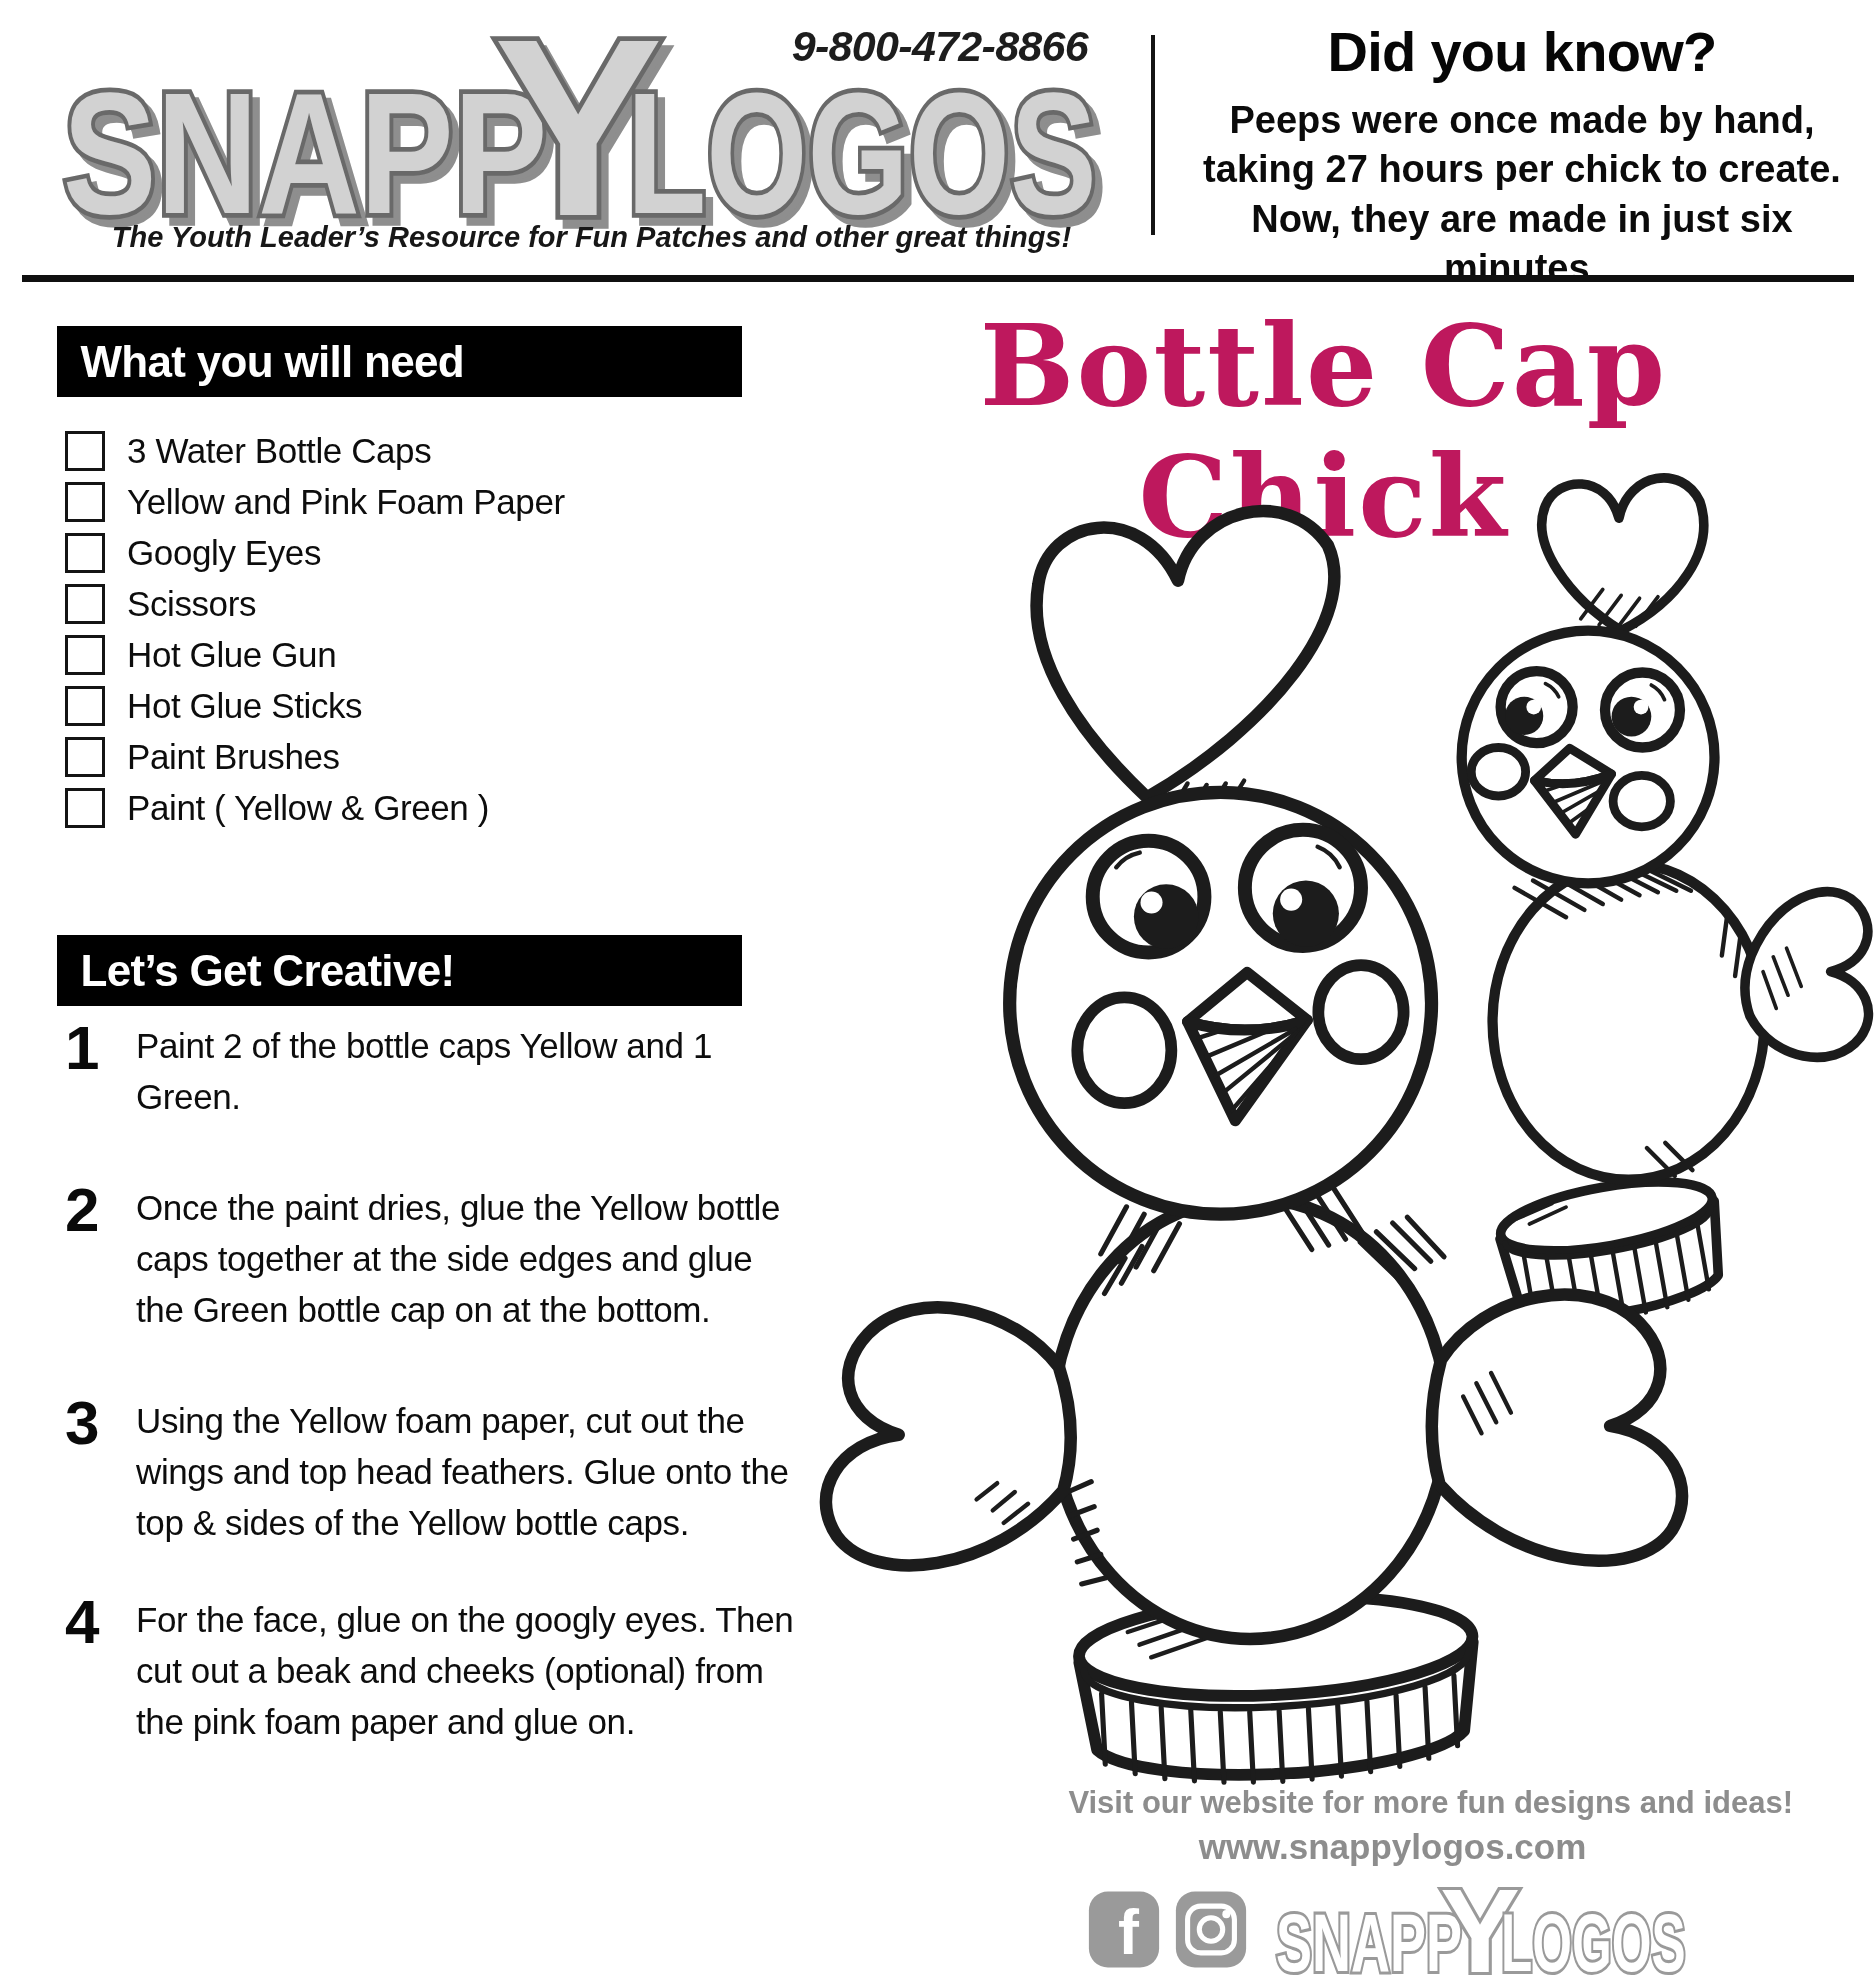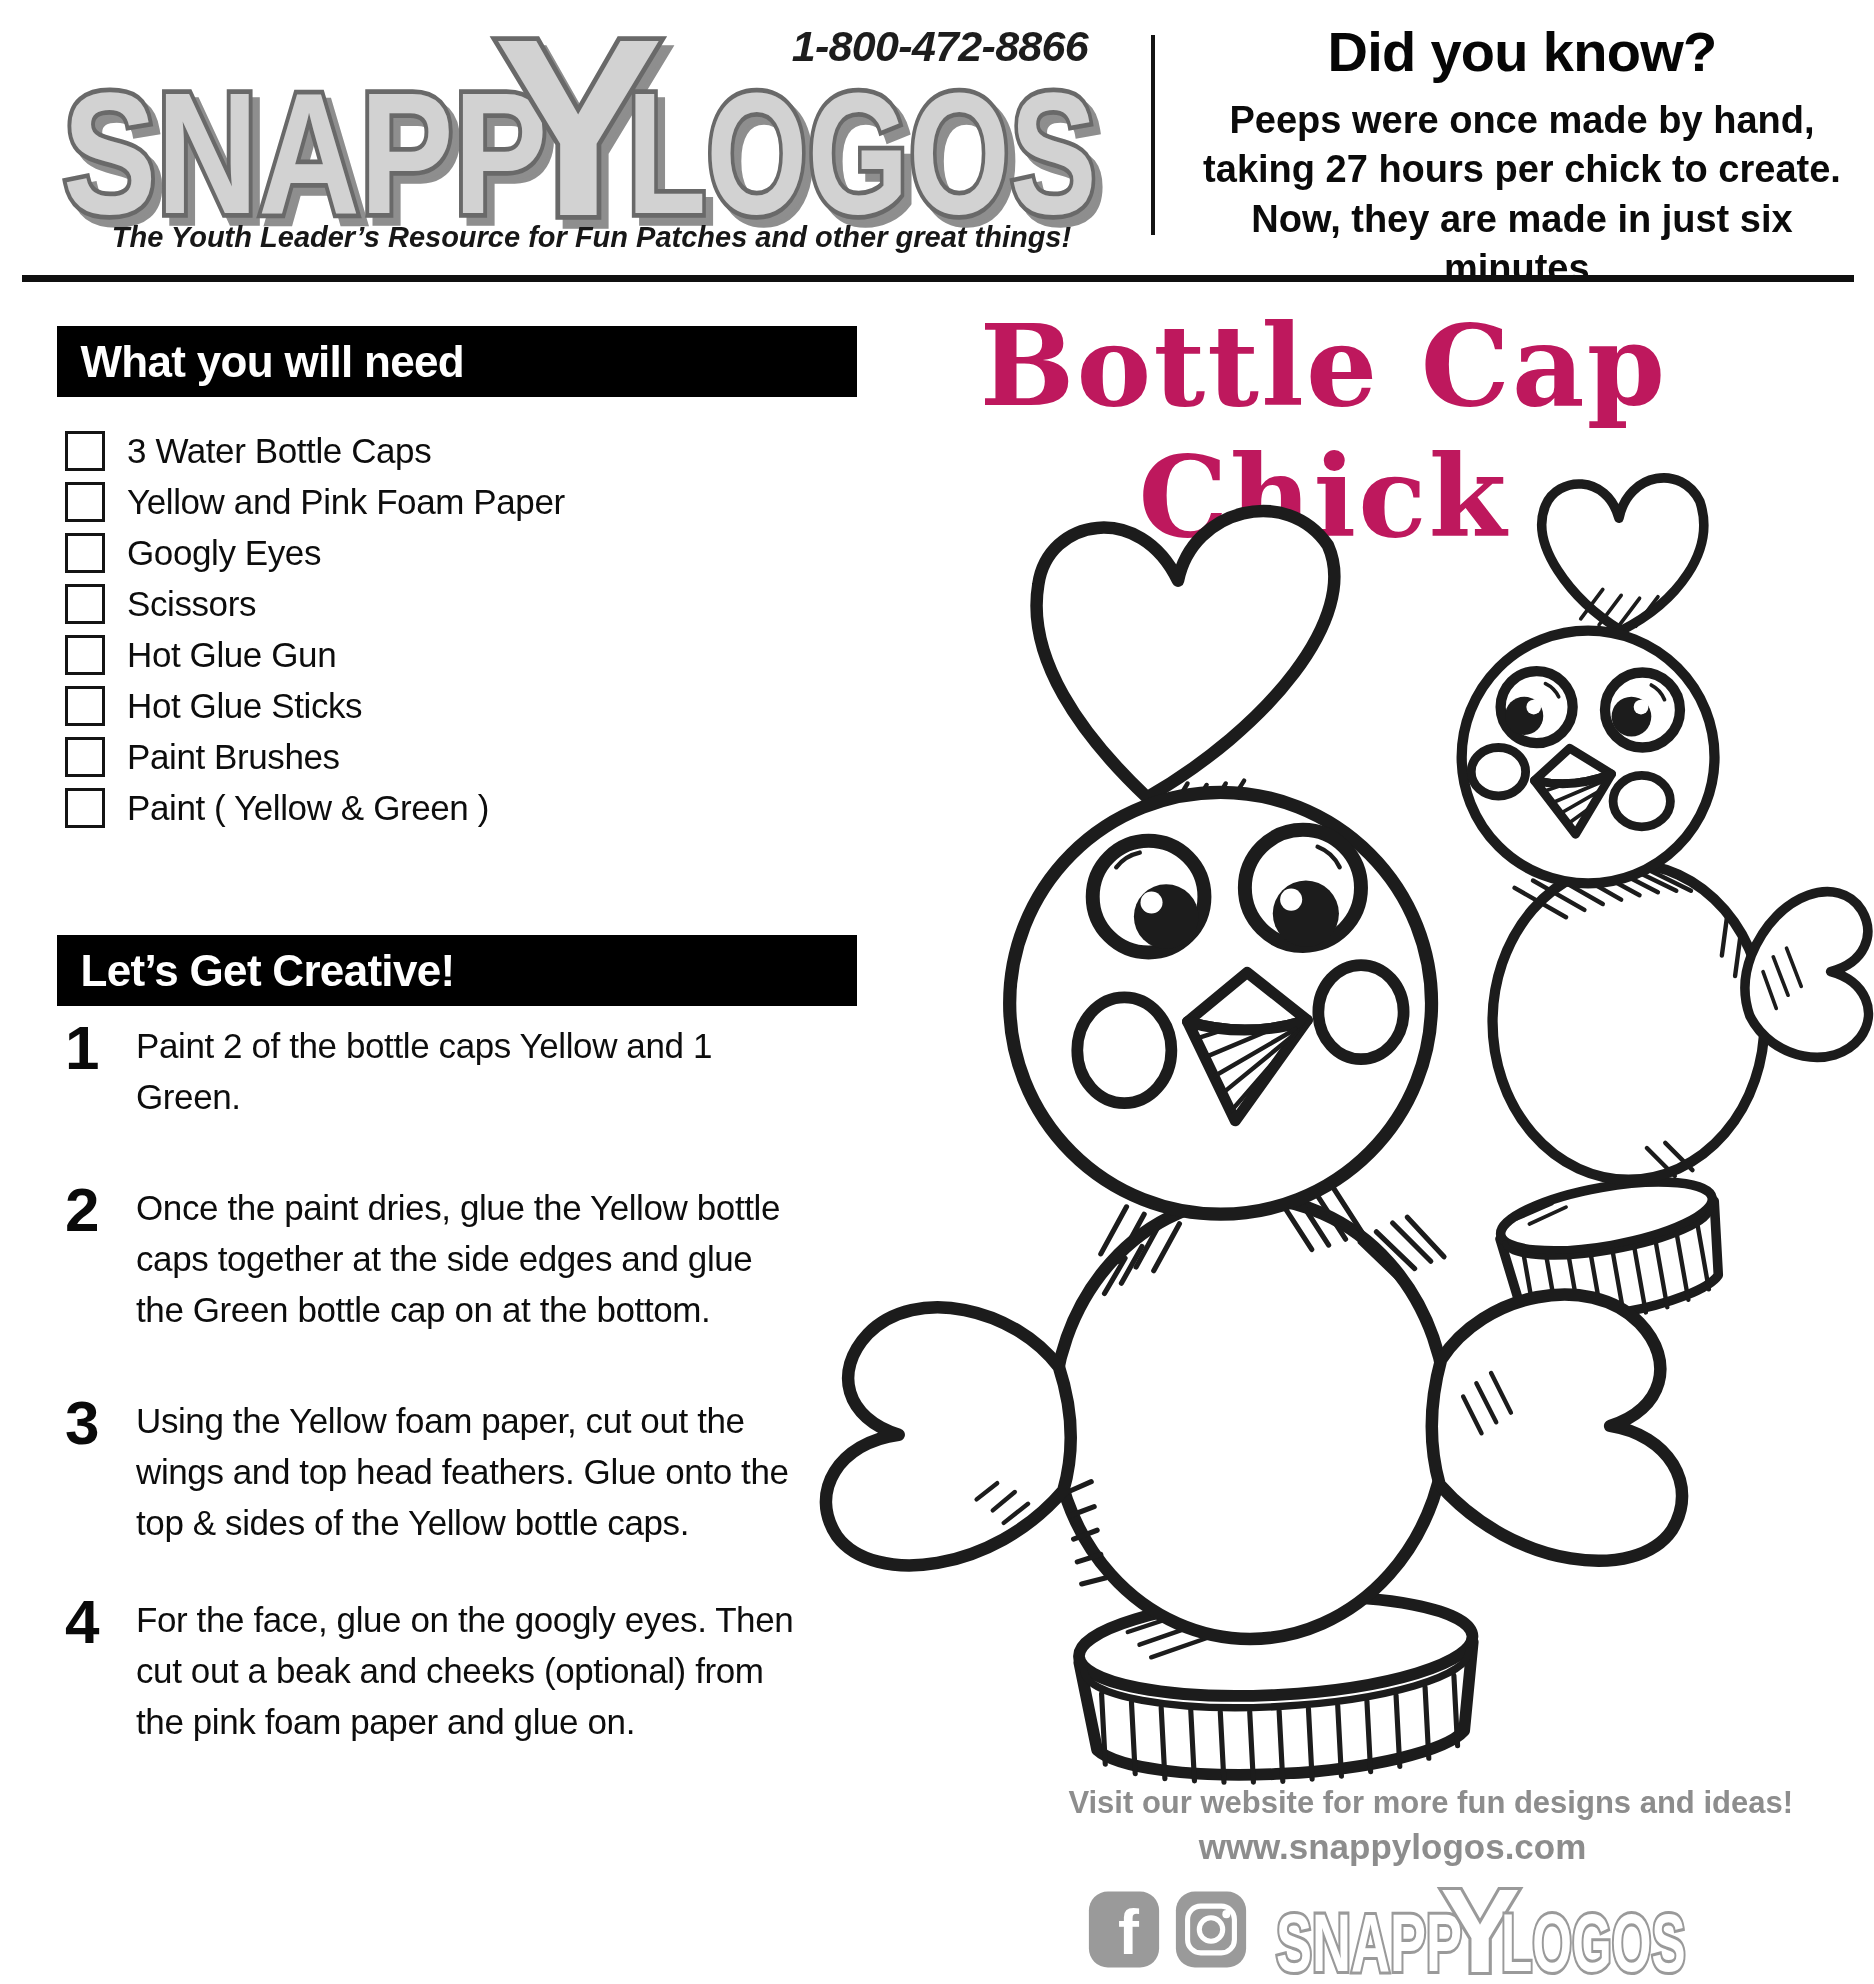--- a/index.html
+++ b/index.html
@@ -10,21 +10,21 @@
          font-size:43px;font-weight:bold;font-style:italic;letter-spacing:-0.7px;color:#1d1d1d;}
   .logo-svg{position:absolute;left:55px;top:26px;}
   .tagline{position:absolute;left:55px;top:221px;width:1073px;text-align:center;
            font-size:29px;font-weight:bold;font-style:italic;color:#171717;}
   .vdivider{position:absolute;left:1151px;top:35px;width:4.4px;height:200px;background:#141414;}
   .dyk{position:absolute;left:1191px;top:19px;width:662px;text-align:center;}
   .dyk-title{font-size:56px;font-weight:bold;letter-spacing:-0.7px;color:#060606;}
   .dyk-body{margin-top:12px;font-size:38px;font-weight:bold;line-height:1.30;color:#0b0b0b;}
   .hrule{position:absolute;left:22px;top:275px;width:1832px;height:6.6px;background:#101010;}
   
-  .banner{position:absolute;left:57px;width:800px;height:71px;background:#000;
+  .banner{position:absolute;left:57px;width:685px;height:71px;background:#000;
           color:#fff;font-size:44px;font-weight:bold;line-height:71px;padding-left:23.5px;
           box-sizing:border-box;letter-spacing:-0.7px;}
   .banner1{top:326px;}
   .banner2{top:903px;margin-top:32px;}
   .checklist{position:absolute;left:65px;top:425px;}
   .check-row{display:flex;align-items:center;height:51px;}
   .checkbox{width:34px;height:34px;border:3.7px solid #141414;margin-right:22px;flex:none;background:#fff;}
   .check-label{font-size:35px;color:#0d0d0d;letter-spacing:-0.4px;white-space:nowrap;}
   .steps{position:absolute;left:65px;top:1020px;width:743px;}
   .step{display:flex;margin-bottom:60px;}
@@ -40,21 +40,21 @@
   .footer-text{position:absolute;left:992px;top:1785px;width:801px;text-align:center;color:#8d8d8d;}
   .footer-visit{font-size:31px;font-weight:bold;text-align:right;}
   .footer-url{font-size:35px;font-weight:bold;margin-top:5.9px;}
   .social-row{position:absolute;left:1087px;top:1870px;display:flex;align-items:center;gap:13.2px;}
 </style>
 </head>
 <body>
 
 <div class="page">
 
-  <div class="phone">1-800-472-8866</div>
+  <div class="phone">9-800-472-8866</div>
 
   <svg class="logo-svg" width="1073" height="213" viewBox="0 0 1460 290">
     <g transform="translate(10,11)" fill="#8e8e8e" stroke="#8e8e8e" stroke-width="13" paint-order="stroke" font-family="Liberation Sans, sans-serif" font-weight="bold">
       <text x="10" y="255" font-size="235" textLength="660" lengthAdjust="spacingAndGlyphs">SNAPP</text>
       <text x="712" y="258" font-size="345" text-anchor="middle">Y</text>
       <text x="778" y="255" font-size="235" textLength="640" lengthAdjust="spacingAndGlyphs">LOGOS</text>
     </g>
     <g fill="#d2d2d2" stroke="#696969" stroke-width="13" paint-order="stroke" font-family="Liberation Sans, sans-serif" font-weight="bold">
       <text x="10" y="255" font-size="235" textLength="660" lengthAdjust="spacingAndGlyphs">SNAPP</text>
       <text x="712" y="258" font-size="345" text-anchor="middle">Y</text>

